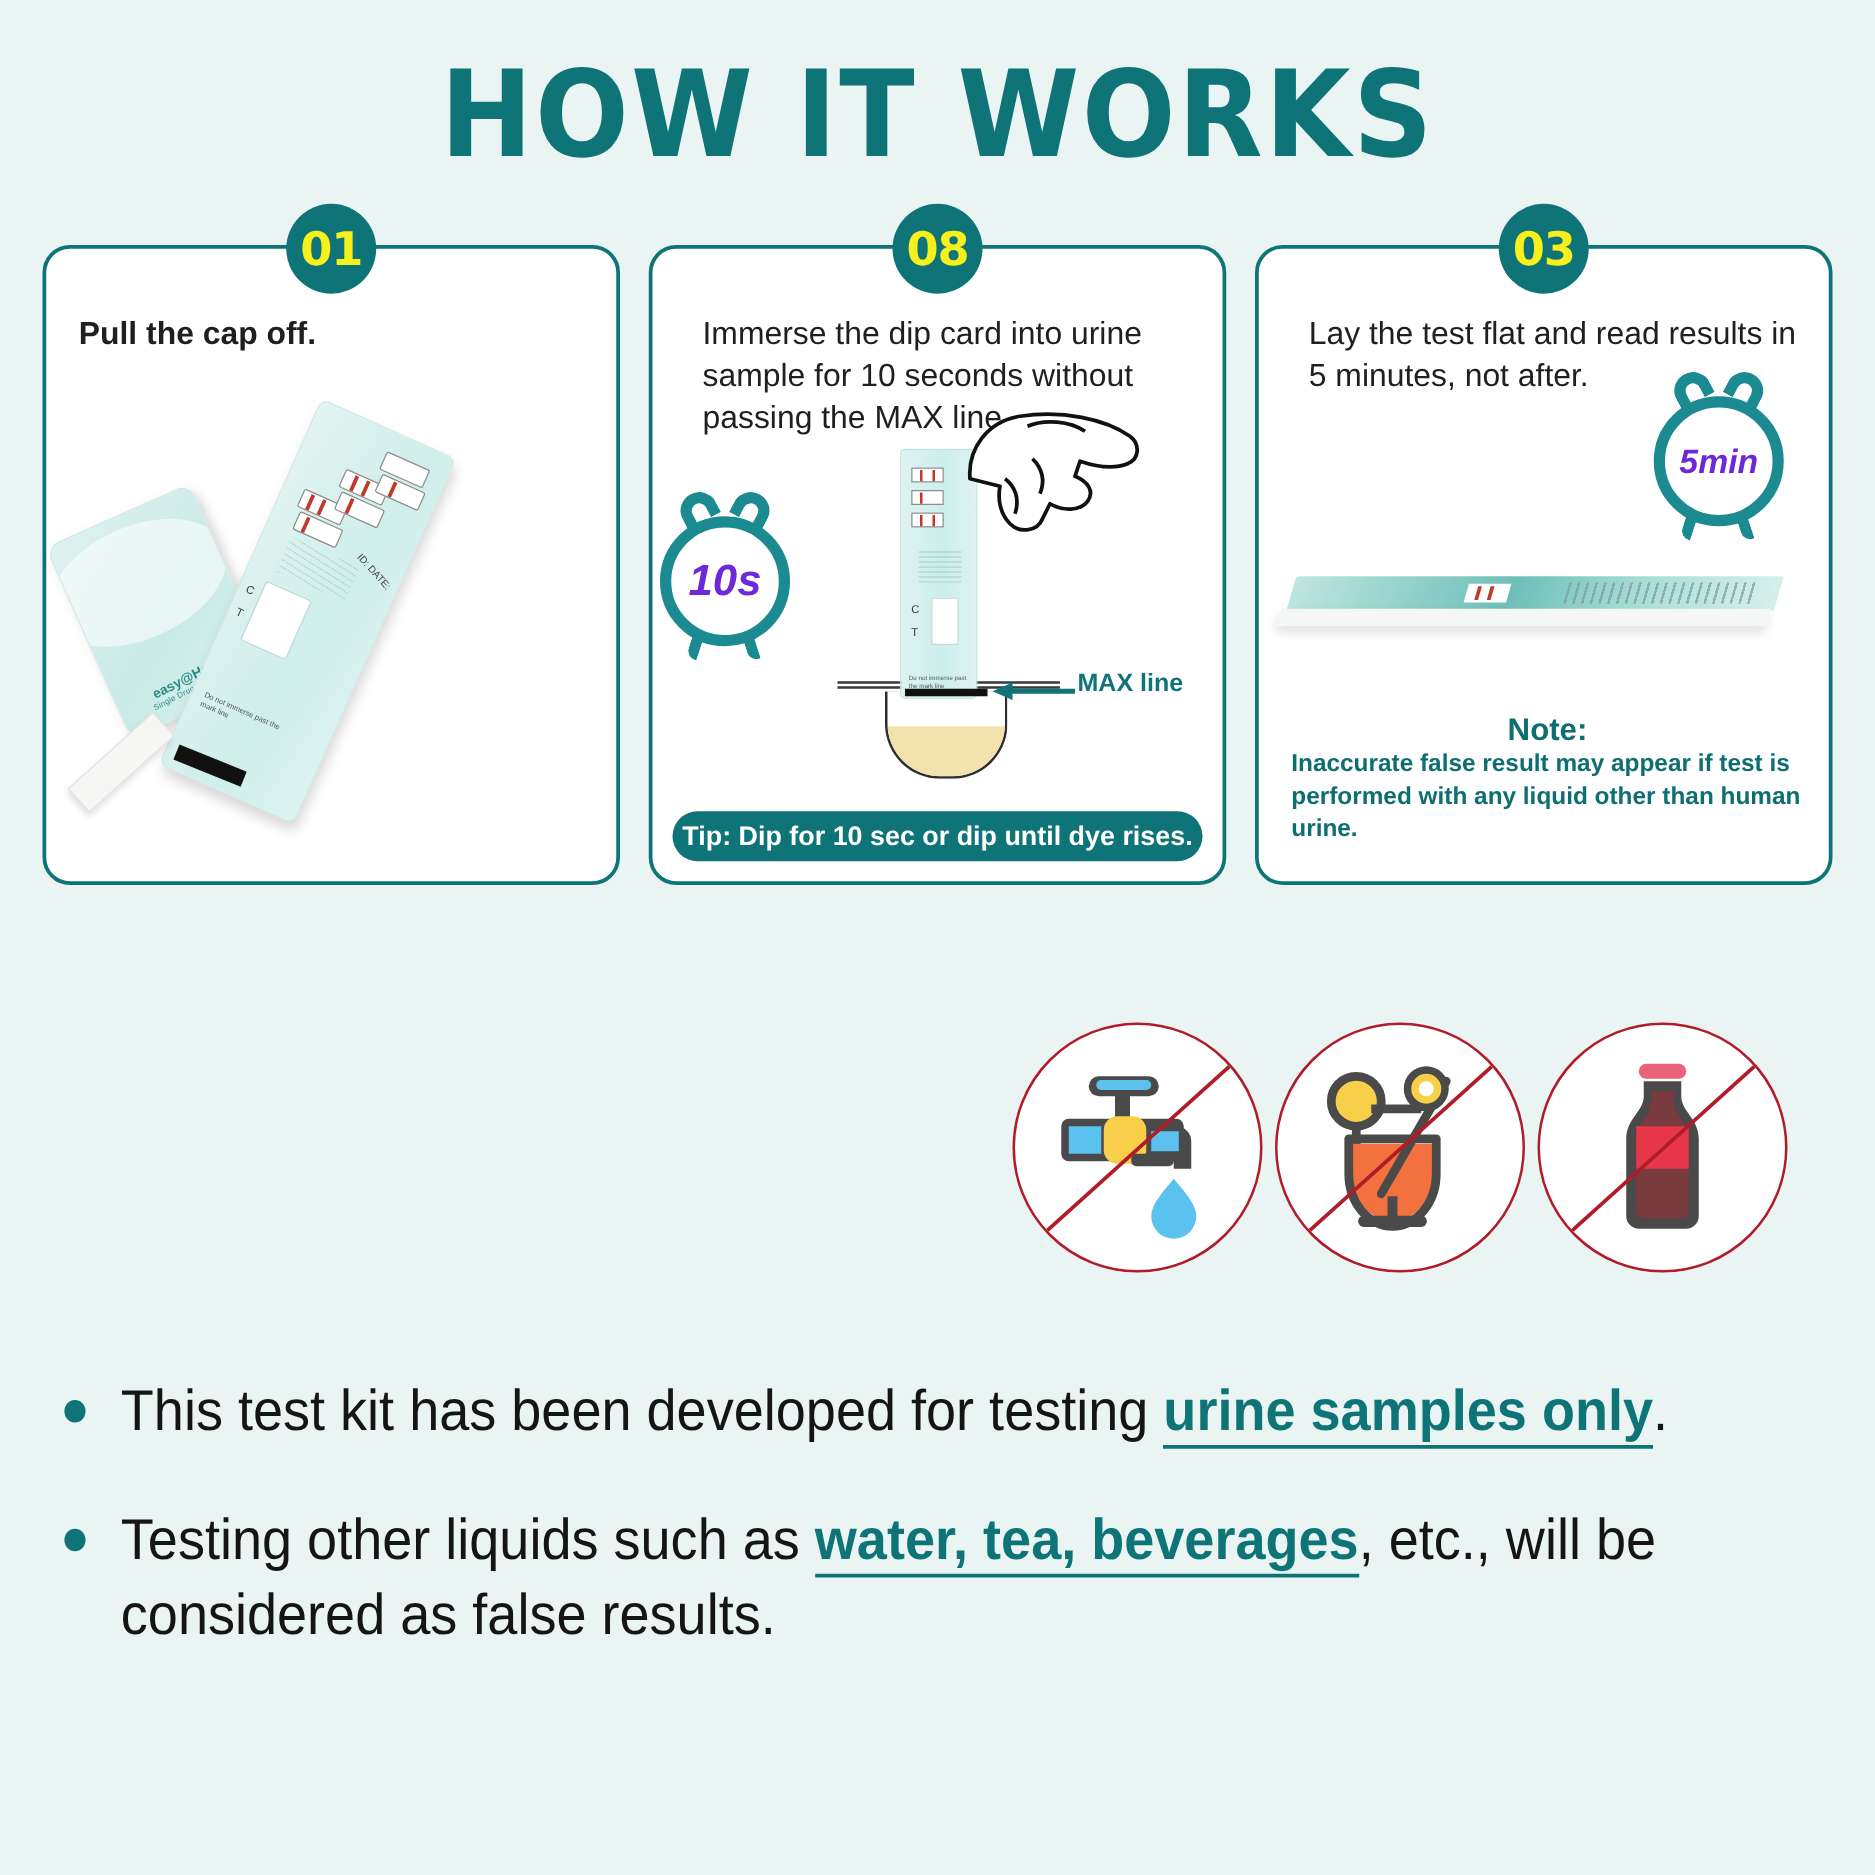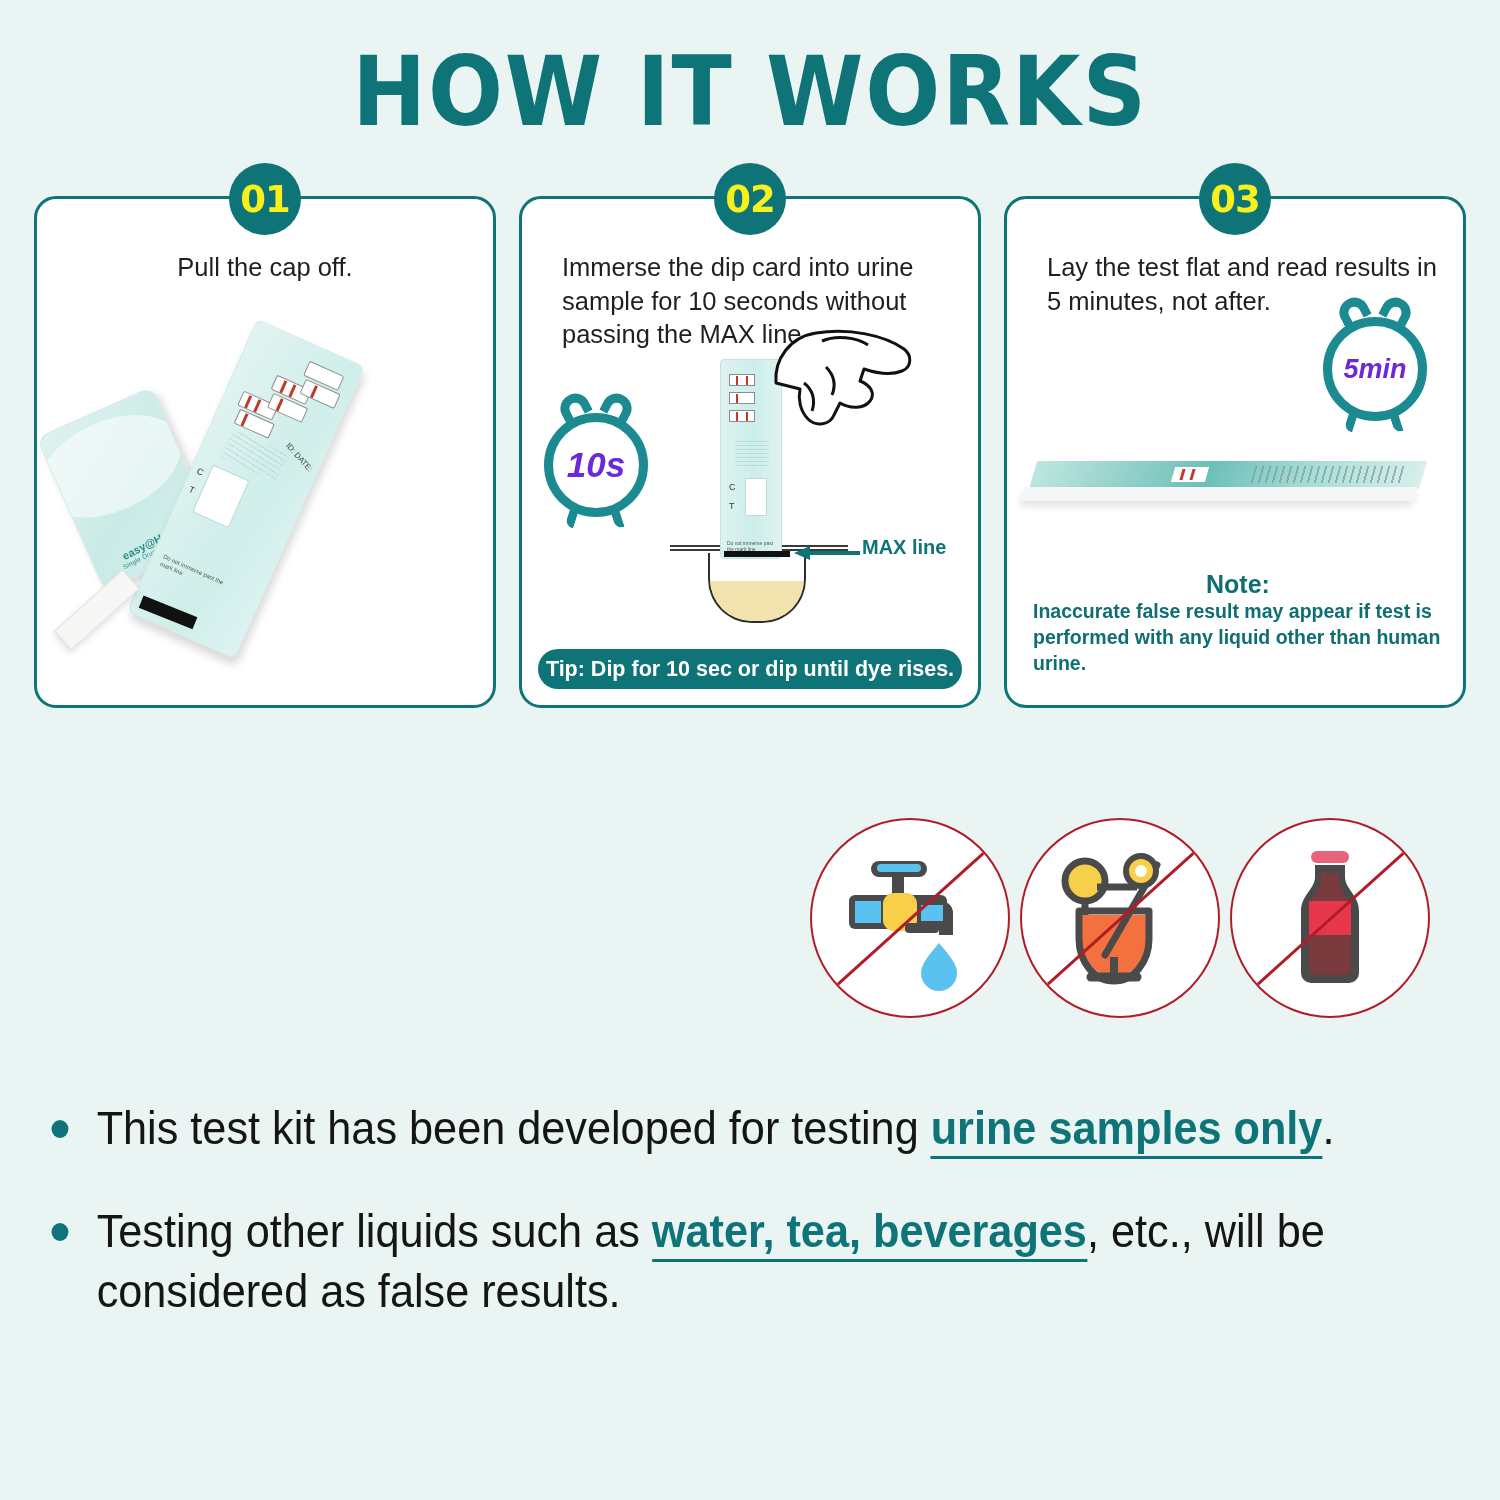--- a/index.html
+++ b/index.html
@@ -76,21 +76,21 @@
 
   .card-text {
     position: absolute;
     top: 52px;
     left: 40px;
     right: 26px;
     font-size: 25.5px;
     line-height: 1.32;
     color: #1f1f1f;
   }
-  .card-text.center { text-align: center; left: 26px; }
+  .card-text.center { left: 26px; font-weight: bold; }
 
   .art {
     position: absolute;
     left: 0; right: 0;
   }
 
   
   .c1-art { top: 120px; height: 380px; }
 
   .cap {
@@ -176,21 +176,21 @@
     border-left: 9px solid #1b8b91; bottom: -20px; border-radius: 0 0 0 8px;
   }
   .clock .foot.l { left: 14px; transform: rotate(18deg); }
   .clock .foot.r { right: 14px; transform: rotate(-18deg); }
   .clock .lbl {
     position: absolute; inset: 0; display: flex;
     align-items: center; justify-content: center;
     color: #6d28d9; font-weight: bold; font-style: italic;
   }
 
-  .clock10 { left: 22px; top: 96px; width: 104px; height: 104px; }
+  .clock10 { left: 6px; top: 96px; width: 104px; height: 104px; }
   .clock10 .lbl { font-size: 35px; }
 
   .cup {
     position: absolute; left: 186px; top: 236px;
     width: 98px; height: 70px;
     border: 2px solid #2e2e2e; border-top: none;
     border-radius: 0 0 44px 44px; background: #fff; overflow: hidden;
   }
   .cup .liquid {
     position: absolute; left: 0; right: 0; bottom: 0; height: 40px;
@@ -389,21 +389,21 @@
           <div class="dc-window"></div>
           <div class="dc-ct">C<br>T</div>
           <div class="dc-warn">Do not immerse past the mark line</div>
           <div class="dc-black"></div>
           <div class="dc-strip"></div>
         </div>
       </div>
     </div>
 
     <div class="card">
-      <div class="badge">02</div>
+      <div class="badge">08</div>
       <div class="card-text">Immerse the dip card into urine sample for 10 seconds without passing the MAX line.</div>
 
       <div class="art c2-art">
 
         <div class="clock clock10">
           <span class="ear l"></span>
           <span class="ear r"></span>
           <span class="foot l"></span>
           <span class="foot r"></span>
           <span class="lbl">10s</span>

